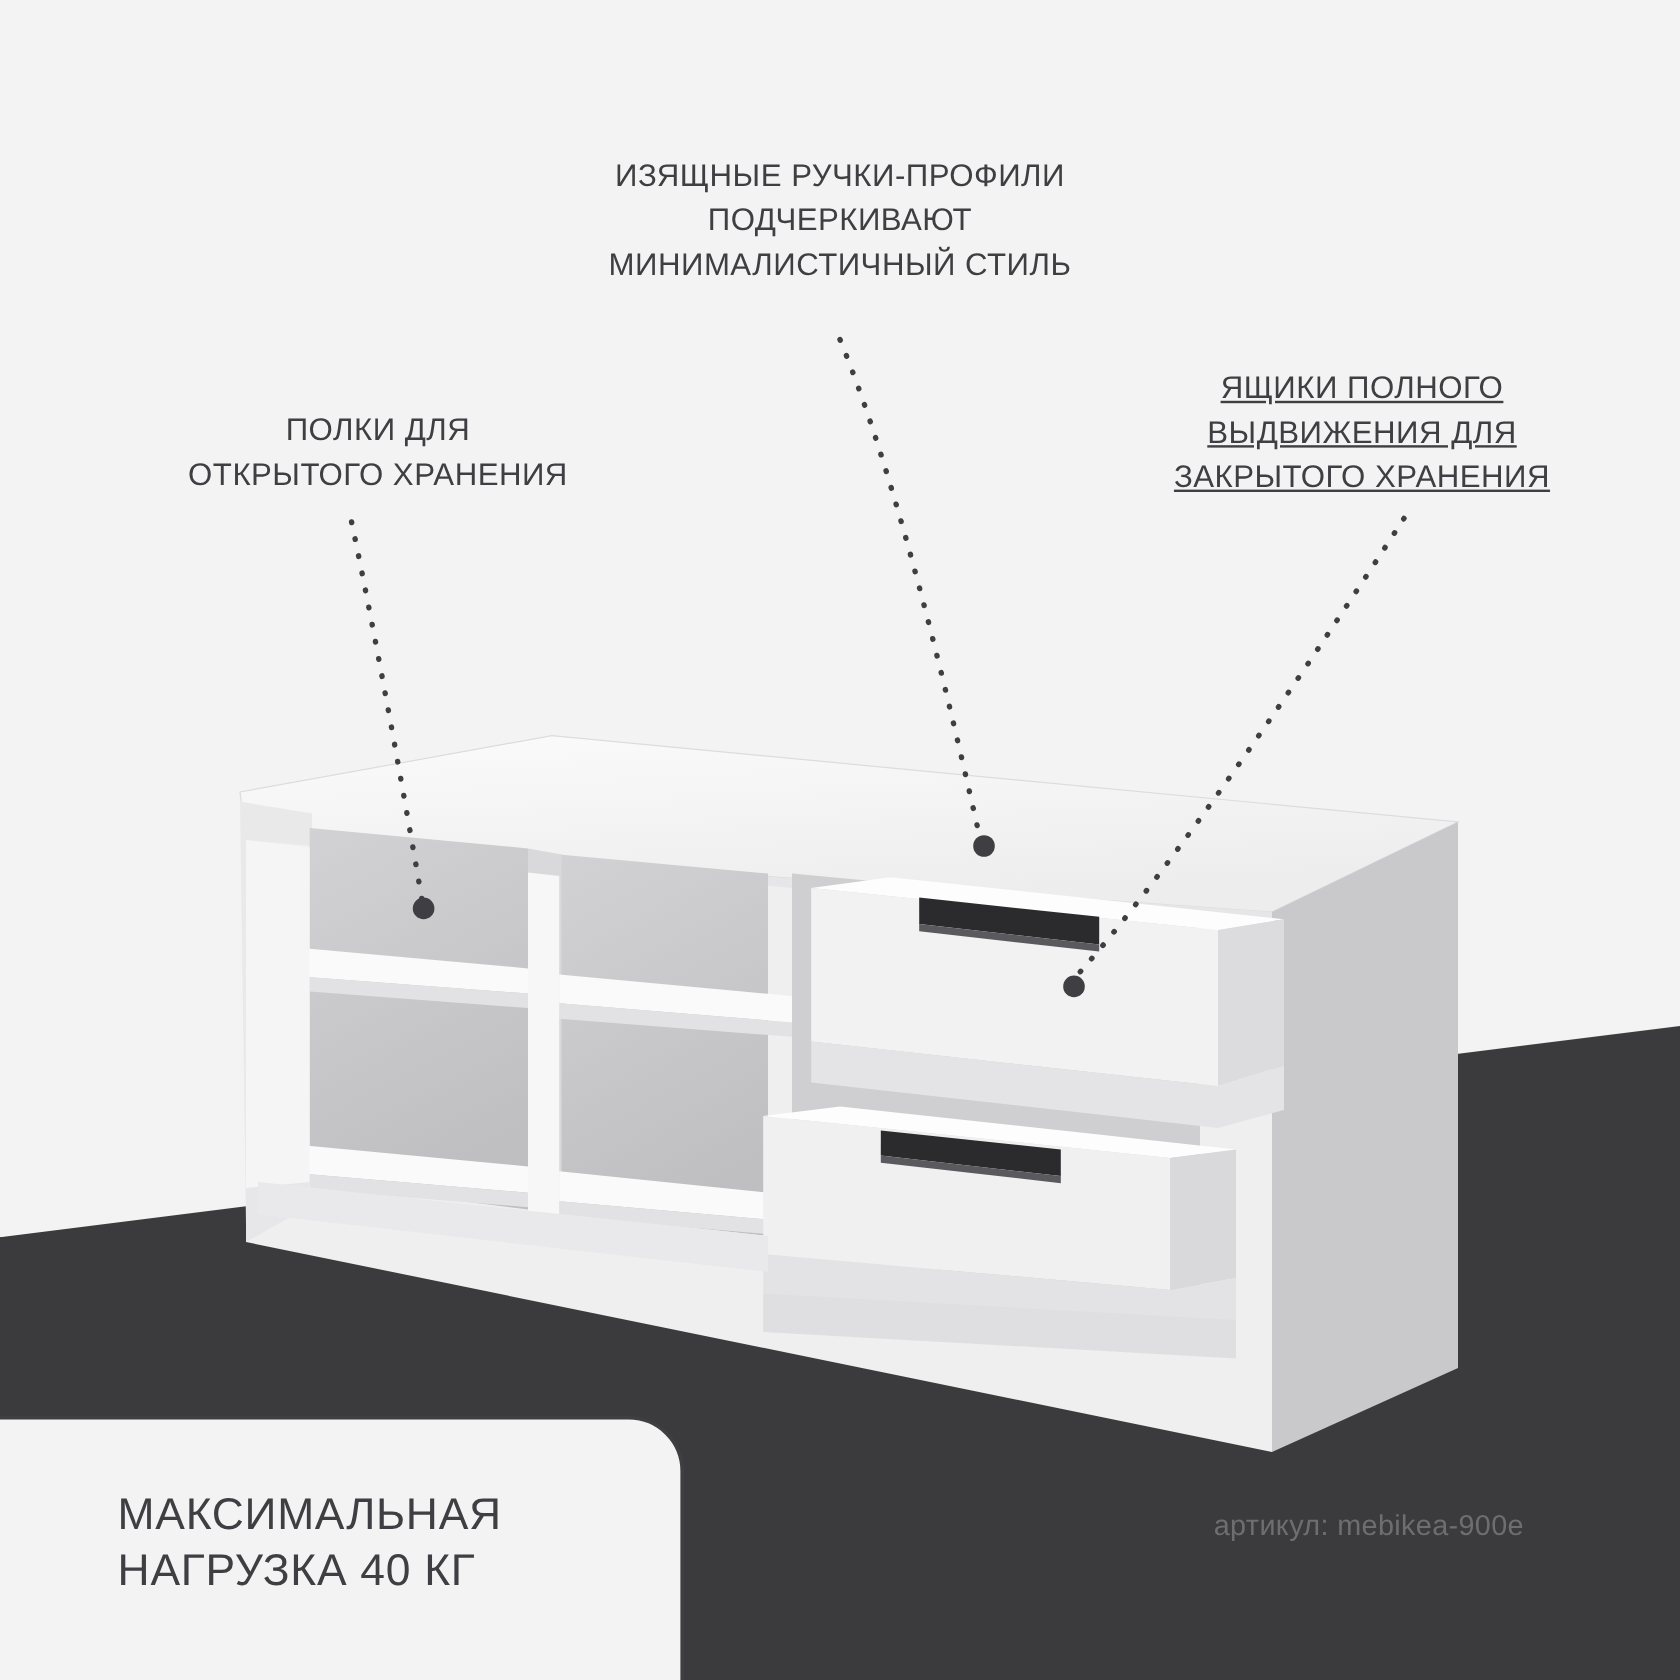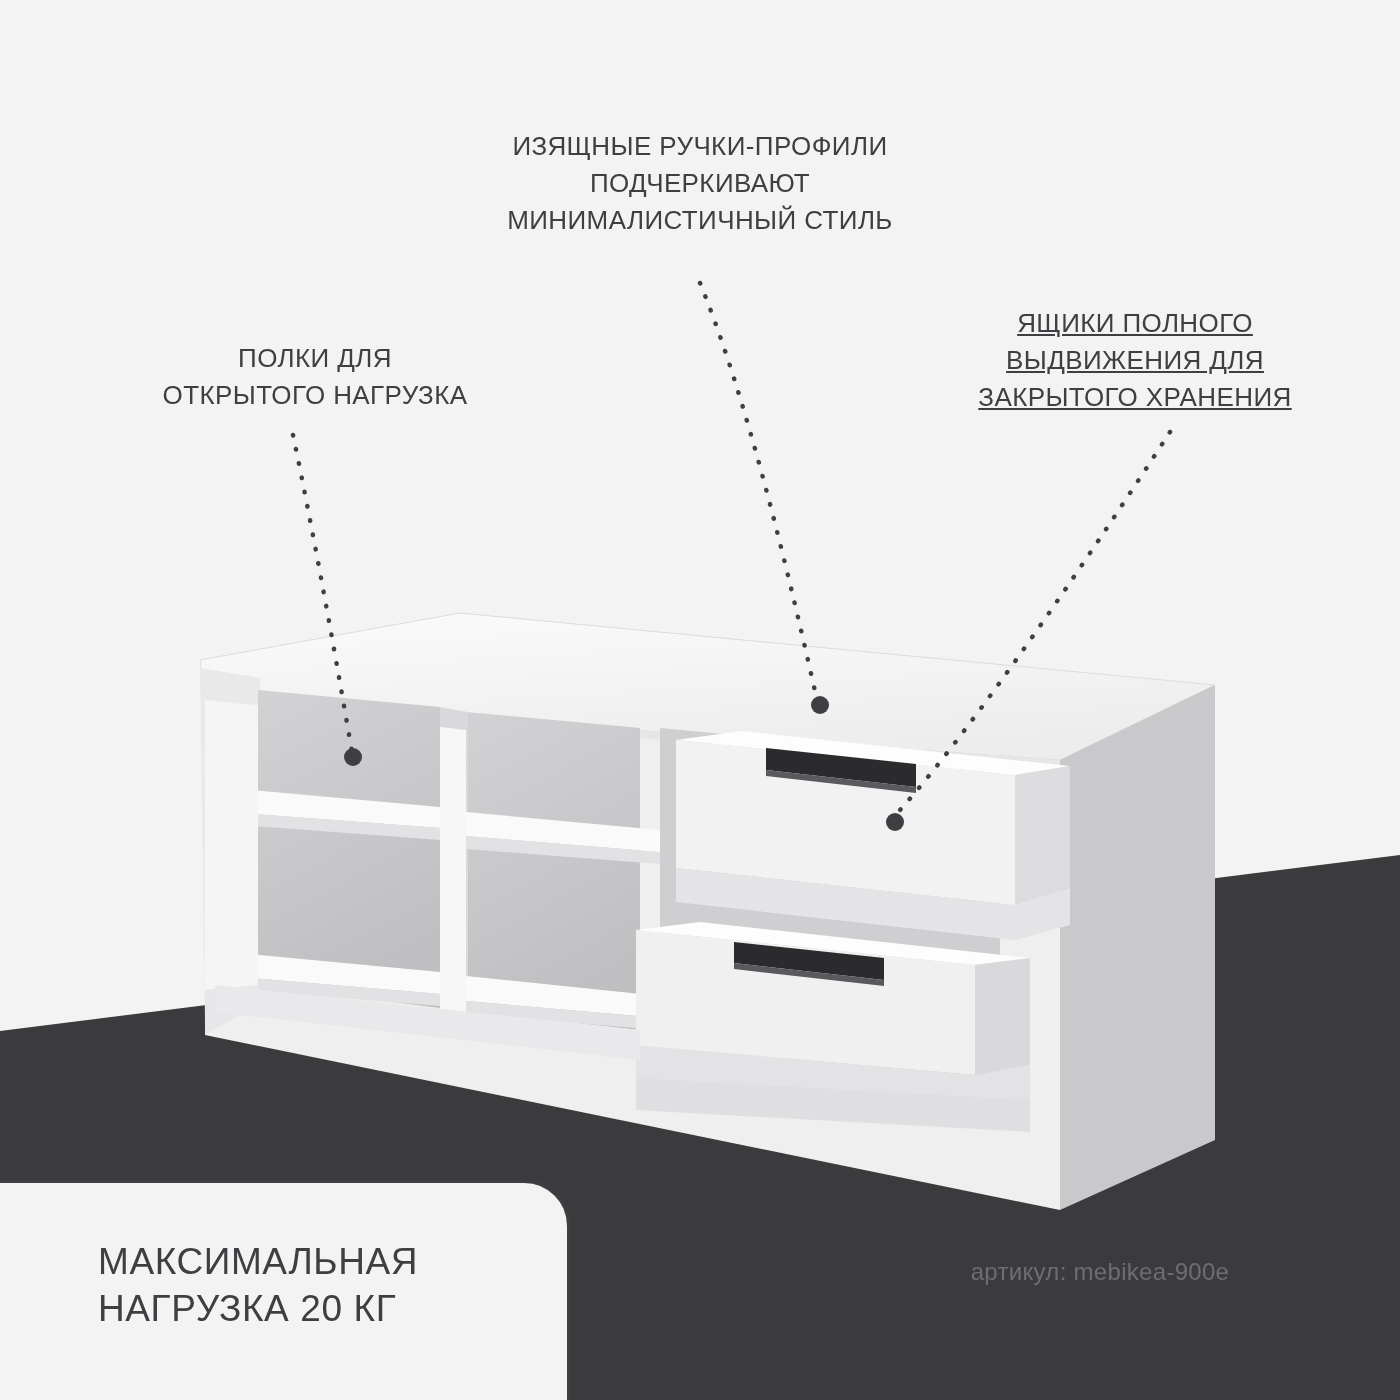--- a/index.html
+++ b/index.html
@@ -87,21 +87,21 @@
     letter-spacing: 0.6px;
     white-space: pre-line;
   }
 
   
   .article {
     position: absolute;
     left: 930px;
     top: 1258px;
     width: 340px;
-    text-align: center;
+    text-align: right;
     color: #6e6e72;
     font-size: 24px;
     letter-spacing: 0.3px;
   }
 </style>
 </head>
 <body>
 
 <div class="stage">
 
@@ -188,25 +188,25 @@
 
     <path d="M1170,432 C1100,540 980,720 900,810" fill="none" stroke="#3f3f43" stroke-width="4.5" stroke-linecap="round" stroke-dasharray="0.5 14"></path>
     <circle cx="895" cy="822" r="9" fill="#3f3f43"></circle>
   </svg>
 
   <div class="caption" id="cap-handles">ИЗЯЩНЫЕ РУЧКИ-ПРОФИЛИ
 ПОДЧЕРКИВАЮТ
 МИНИМАЛИСТИЧНЫЙ СТИЛЬ</div>
 
   <div class="caption" id="cap-shelves">ПОЛКИ ДЛЯ
-ОТКРЫТОГО НАГРУЗКА</div>
+ОТКРЫТОГО ХРАНЕНИЯ</div>
 
   <div class="caption" id="cap-drawers">ЯЩИКИ ПОЛНОГО
 ВЫДВИЖЕНИЯ ДЛЯ
 ЗАКРЫТОГО ХРАНЕНИЯ</div>
 
   <div class="badge"></div>
   <div class="badge-text">МАКСИМАЛЬНАЯ
-НАГРУЗКА 20 КГ</div>
+НАГРУЗКА 40 КГ</div>
 
   <div class="article">артикул: mebikea-900e</div>
 
 </div>
 
 </body></html>

